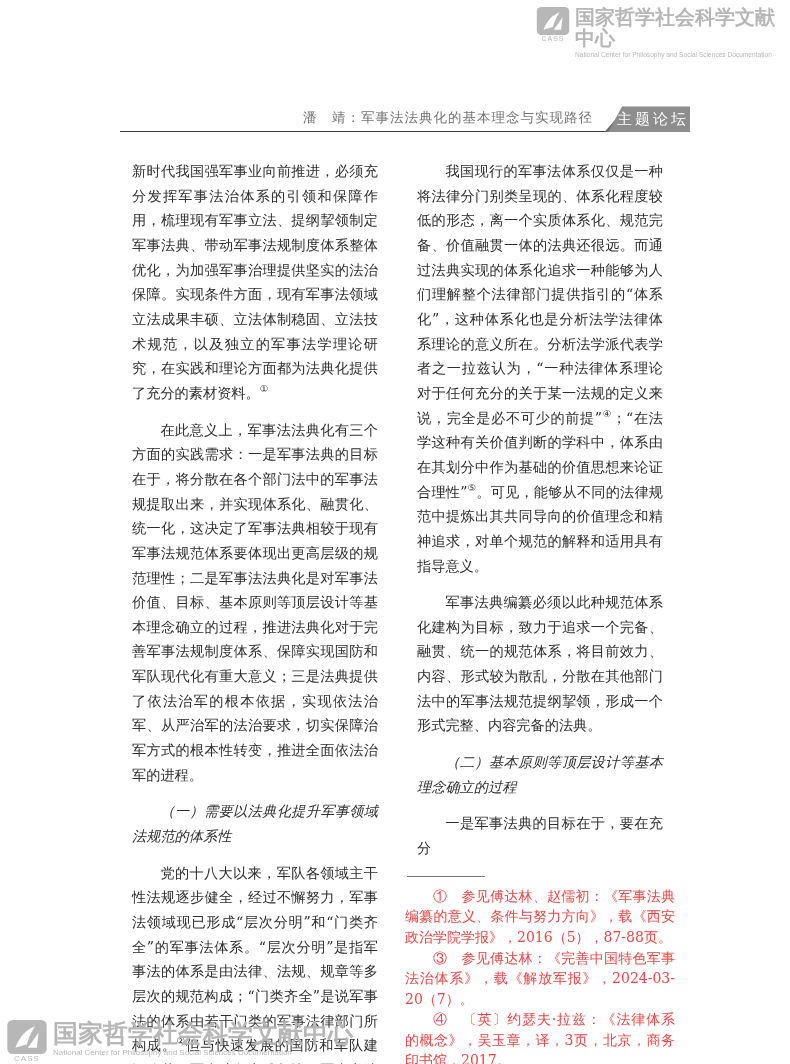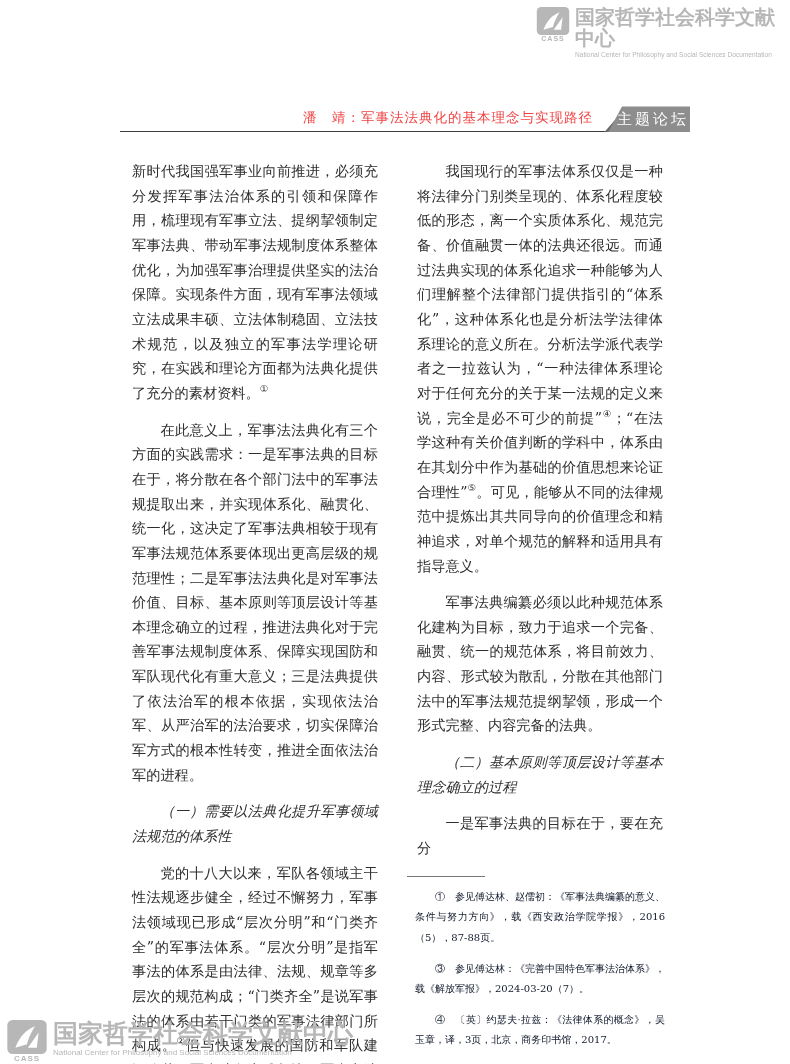--- a/index.html
+++ b/index.html
@@ -7,35 +7,35 @@
         font-family:"DejaVu Serif","Liberation Serif",serif;color:var(--body-text,#2e2e2e);}
 
   
   .watermark{position:absolute;display:flex;align-items:flex-start;color:var(--watermark,#b7b7b7);}
   .wm-top{top:7px;left:536px;}
   .wm-bottom{top:1020px;left:6px;}
   .wm-iconcol{display:flex;flex-direction:column;align-items:center;margin-right:5px;}
   .wm-svg{display:block;}
   .wm-top .wm-svg{width:34px;height:28px;}
   .wm-bottom .wm-svg{width:42px;height:34px;}
-  .wm-abbr{font-family:"Liberation Sans",sans-serif;font-weight:bold;letter-spacing:1px;}
+  .wm-abbr{font-family:"Liberation Sans",sans-serif;font-weight:normal;letter-spacing:1px;}
   .wm-top .wm-abbr{font-size:7px;}
   .wm-bottom .wm-abbr{font-size:8px;}
   .wm-cn{font-family:"Liberation Sans",sans-serif;font-weight:bold;line-height:1.05;}
   .wm-top .wm-cn{font-size:20px;}
   .wm-bottom .wm-cn{font-size:25px;}
   .wm-en{font-family:"Liberation Sans",sans-serif;}
   .wm-top .wm-en{font-size:6.6px;margin-top:2px;}
   .wm-bottom .wm-en{font-size:8px;margin-top:2px;}
 
   
   .header{position:absolute;left:120px;top:101px;width:570px;height:30px;
           border-bottom:1.4px solid var(--rule,#3f3f3f);}
   .running-title{position:absolute;right:97px;bottom:4px;font-size:13.5px;
-                 letter-spacing:1px;color:#ef4444;white-space:nowrap;}
+                 letter-spacing:1px;color:#737373;white-space:nowrap;}
   .badge{position:absolute;right:0;bottom:-1.4px;width:88px;height:26px;}
   .badge-fold{position:absolute;left:2px;bottom:0;width:14px;height:16px;
               background:var(--badge-fold,#6a6a6a);
               clip-path:polygon(0 100%,100% 0,100% 100%);}
   .badge-main{position:absolute;left:6px;right:0;top:0;bottom:0;
               background:var(--badge-bg,#8d8d8d);color:#fff;
               clip-path:polygon(14px 0,100% 0,100% 100%,0 100%);
               display:flex;align-items:center;justify-content:center;
               font-size:15px;letter-spacing:3px;padding-left:8px;
               font-family:"Liberation Sans",sans-serif;}
@@ -43,22 +43,22 @@
   
   .columns{position:absolute;left:120px;top:147px;width:555px;display:flex;gap:15px;}
   .col{width:270px;}
   .para{margin:12px;font-size:14.2px;line-height:24.65px;text-align:justify;}
   .para.indent{text-indent:2em;}
   .para.flush{text-indent:0;}
   .para.heading{font-style:italic;text-indent:2em;}
   .fn-ref{font-size:9.5px;line-height:0;vertical-align:super;}
 
   .fn-sep{width:78px;height:0;border-top:1.2px solid #777;margin:15px 0 9px 2px;}
-  .footnote{margin:10px;font-size:10px;line-height:20.6px;text-indent:2em;
-            text-align:justify;color:#0f172a;}
+  .footnote{margin:0;font-size:14px;line-height:20.6px;text-indent:2em;
+            text-align:justify;color:#ef4444;}
 </style>
 </head>
 <body>
 
 <div class="page">
 
   <div class="watermark wm-top">
     <div class="wm-iconcol">
       <span>
         <svg class="wm-svg" viewBox="0 0 44 38" aria-hidden="true">

